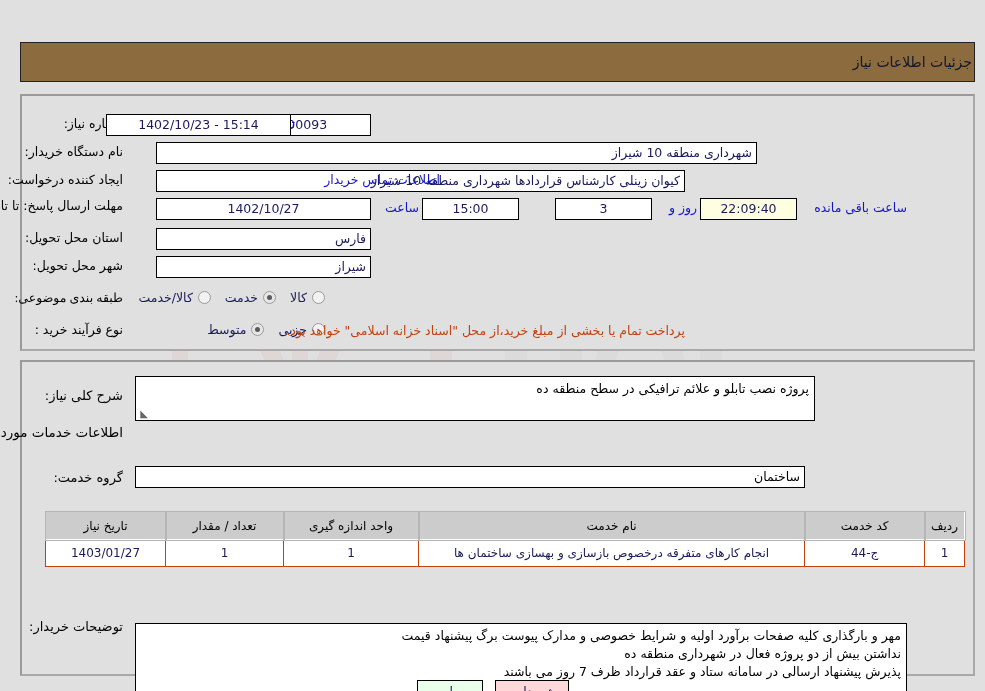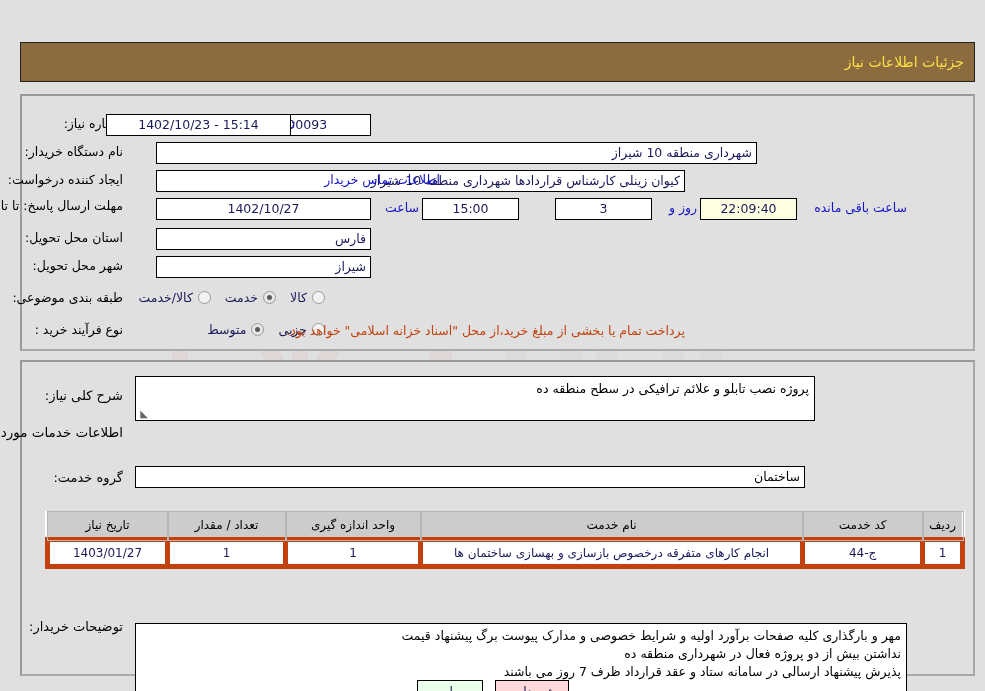--- a/index.html
+++ b/index.html
@@ -35,23 +35,23 @@
     width: 955px; height: 40px;
     background: #8c6b3f;
     border: 1px solid #222;
     display: flex;
     align-items: center;
     justify-content: flex-start;
     padding-left: 0; padding-right: 0;
     z-index: 2;
   }
   .titlebar-text {
-    color: #fde047;
+    color: #0f172a;
     font-size: 14px;
-    padding-right: 10px;
+    padding-right: 2px;
     width: 100%;
     text-align: right;
     letter-spacing: .2px;
   }
 
   
   .panel {
     position: absolute;
     background: #e0e0e0;
     border: 2px solid #a9a9a9;
@@ -161,21 +161,21 @@
     outline: 1px solid #b5b5b5;
     color: #000;
     font-weight: normal;
     height: 28px;
     padding: 2px 6px;
     text-align: center;
     font-size: 12px;
   }
   .tbl td {
     background: #ffffff;
-    border: 5px solid #c2410c;
+    border: 1px solid #c2410c;
     color: #1a1a5a;
     height: 27px;
     padding: 2px 6px;
     text-align: center;
     font-size: 12px;
   }
   .tbl td.name { text-align: center; }
 
   
   .btns {
@@ -250,21 +250,21 @@
   <div class="abs lbl lbl-blue" style="right:288px; top:168px; width:40px; text-align:right;">روز و</div>
   <div class="abs fld yellow" style="right:188px; top:166px; width:97px; height:22px; line-height:20px;">22:09:40</div>
   <div class="abs lbl lbl-blue" style="right:78px; top:168px; width:108px; text-align:right;">ساعت باقی مانده</div>
 
   <div class="abs lbl" style="right:862px; top:198px; width:112px; text-align:right;">استان محل تحویل:</div>
   <div class="abs fld rt" style="right:614px; top:196px; width:215px; height:22px; line-height:20px;">فارس</div>
 
   <div class="abs lbl" style="right:862px; top:226px; width:112px; text-align:right;">شهر محل تحویل:</div>
   <div class="abs fld rt" style="right:614px; top:224px; width:215px; height:22px; line-height:20px;">شیراز</div>
 
-  <div class="abs lbl" style="right:862px; top:258px; width:118px; text-align:right;">طبقه بندی موضوعی:</div>
+  <div class="abs lbl" style="right:862px; top:258px; width:118px; text-align:right;font-family:Liberation Serif, serif;">طبقه بندی موضوعی:</div>
   <div class="abs" id="category-radios" style="right:660px; top:257px;"><span class="radio-item">
         <span class="radio"></span>
         <span class="rtext">کالا</span>
       </span><span class="radio-item">
         <span class="radio on"></span>
         <span class="rtext">خدمت</span>
       </span><span class="radio-item">
         <span class="radio"></span>
         <span class="rtext">کالا/خدمت</span>
       </span></div>

